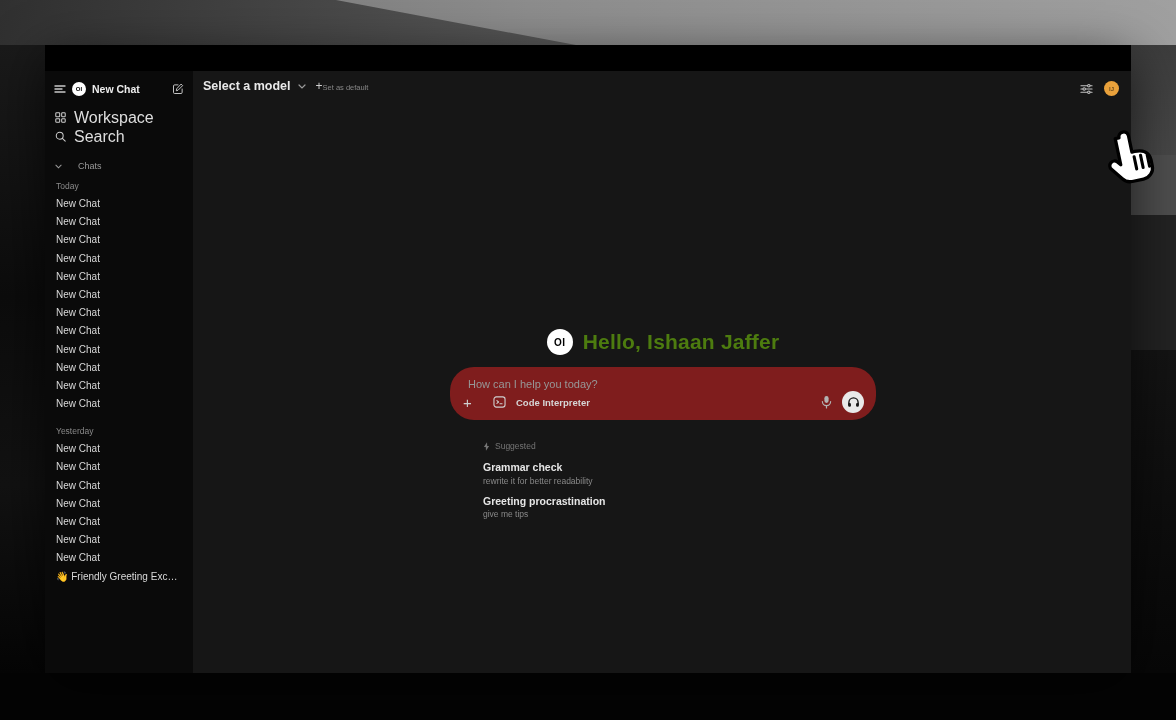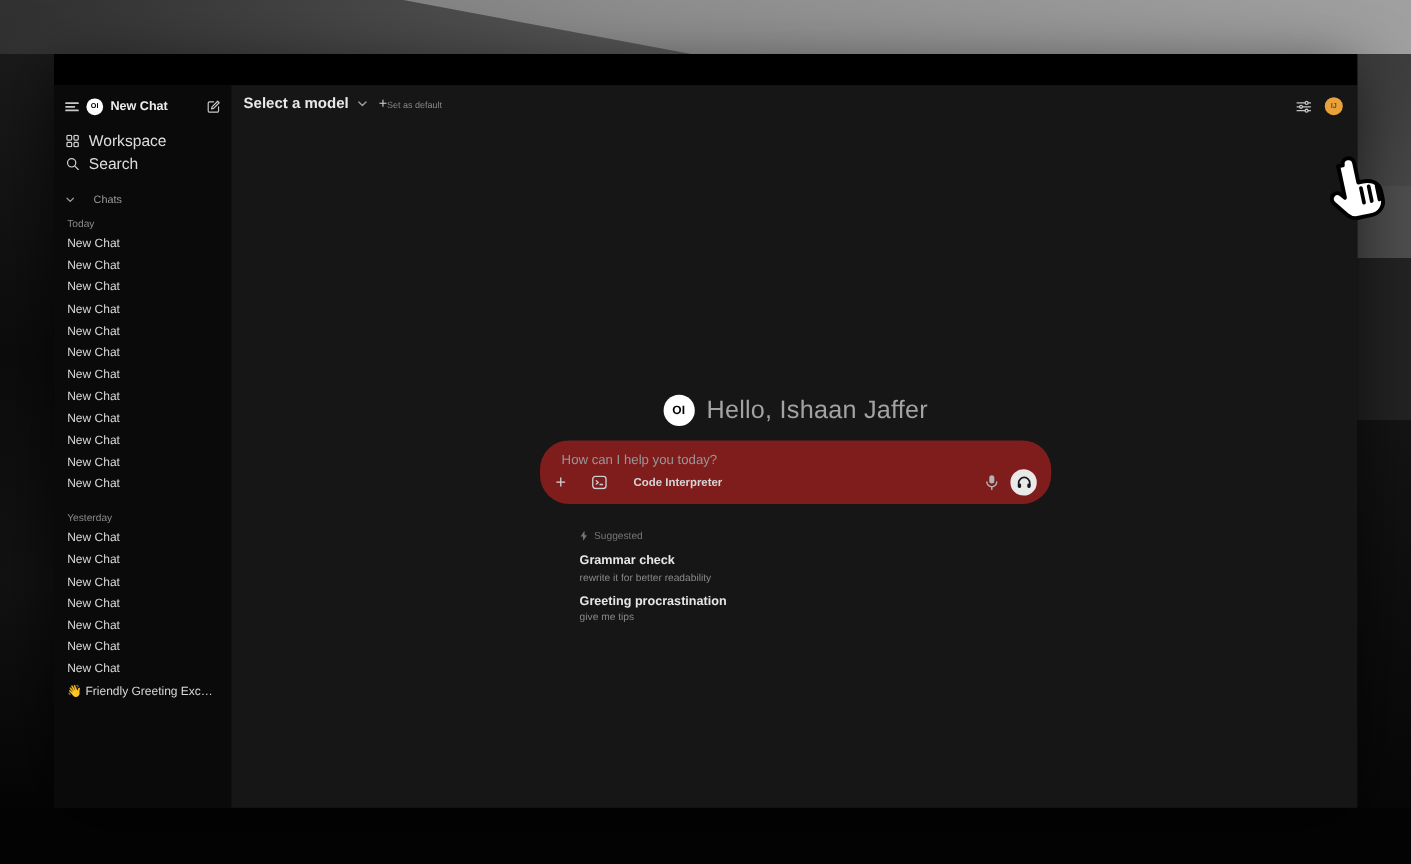--- a/index.html
+++ b/index.html
@@ -49,21 +49,21 @@
   }
   .sb-header { display:flex; align-items:center; padding:0 9px; height:22px; gap:6px; }
   .sb-appname { font-size:10.5px; font-weight:bold; color:#ededed; flex:1; white-space:nowrap; }
   .logo-circle {
     width:14px; height:14px; border-radius:50%; background:#fff; color:#000;
     font-size:6px; font-weight:bold; display:flex; align-items:center; justify-content:center;
     flex:none; letter-spacing:.2px;
   }
   .icon-btn { display:flex; align-items:center; justify-content:center; color:#c9c9c9; }
   .sb-nav { margin-top:8px; }
-  .sb-nav-item { display:flex; align-items:center; gap:8px; padding:0 10px; height:19px; font-size:13px; color:#dedede; }
+  .sb-nav-item { display:flex; align-items:center; gap:8px; padding:0 10px; height:19px; font-size:16px; color:#dedede; }
   .sb-section { display:flex; align-items:center; gap:16px; padding:0 10px; margin-top:14px; height:12px; font-size:9px; color:#9a9a9a; }
   .sb-group-label { padding:0 11px; margin-top:9px; font-size:8.5px; color:#8a8a8a; height:11px; }
   .chat-list { margin-top:3px; }
   .chat-item {
     padding:0 11px; height:18.2px; line-height:18.2px; font-size:10px; color:#d9d9d9;
     white-space:nowrap; overflow:hidden; text-overflow:ellipsis;
   }
 
   
   .main { flex:1; position:relative; background:#161616; min-width:0; }
@@ -85,30 +85,30 @@
   }
 
   
   .center-col { position:absolute; left:257px; top:258px; width:426px; }
   .greeting { display:flex; align-items:center; justify-content:center; gap:10px; }
   .greet-logo {
     width:26px; height:26px; border-radius:50%; background:#fff; color:#000;
     display:flex; align-items:center; justify-content:center;
     font-size:10px; font-weight:bold; letter-spacing:.3px;
   }
-  .greet-text { font-size:21px; font-weight:400; color:#a3a3a3; letter-spacing:.2px; }
+  .greet-text { font-size:21px; font-weight:700; color:#4d7c0f; letter-spacing:.2px; }
 
   .input-box {
     position:relative; margin-top:12px; height:53px; border-radius:24px;
     background:#7f1d1d;
   }
   .input-placeholder { position:absolute; left:18px; top:11px; font-size:11px; color:#979797; }
   .input-row { position:absolute; left:13px; right:12px; bottom:7px; display:flex; align-items:center; }
   .plus-btn { color:#cfcfcf; font-size:15px; line-height:1; width:16px; }
-  .ci-chip { display:flex; align-items:flex-end; gap:22px; margin-left:14px; }
+  .ci-chip { display:flex; align-items:flex-end; gap:10px; margin-left:14px; }
   .ci-label { font-size:9.5px; font-weight:600; color:#d6d6d6; }
   .input-spacer { flex:1; }
   .mic-btn { color:#b3b3b3; display:flex; margin-right:10px; }
   .call-btn {
     width:22px; height:22px; border-radius:50%; background:#e9e9e9;
     display:flex; align-items:center; justify-content:center; color:#161616;
   }
 
   .suggested { margin-top:20px; padding-left:33px; }
   .sug-header { display:flex; align-items:center; gap:5px; font-size:8.5px; color:#757575; height:12px; }

